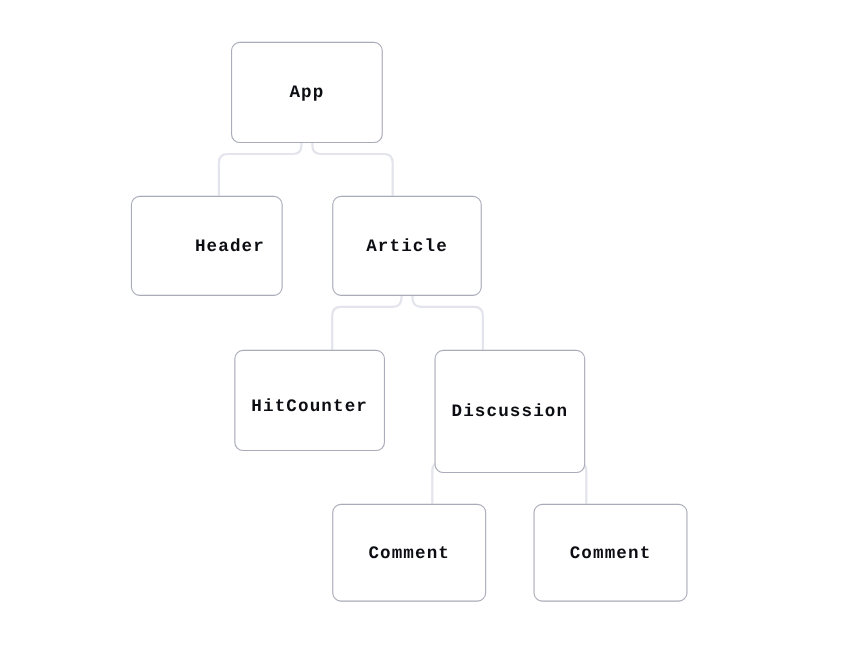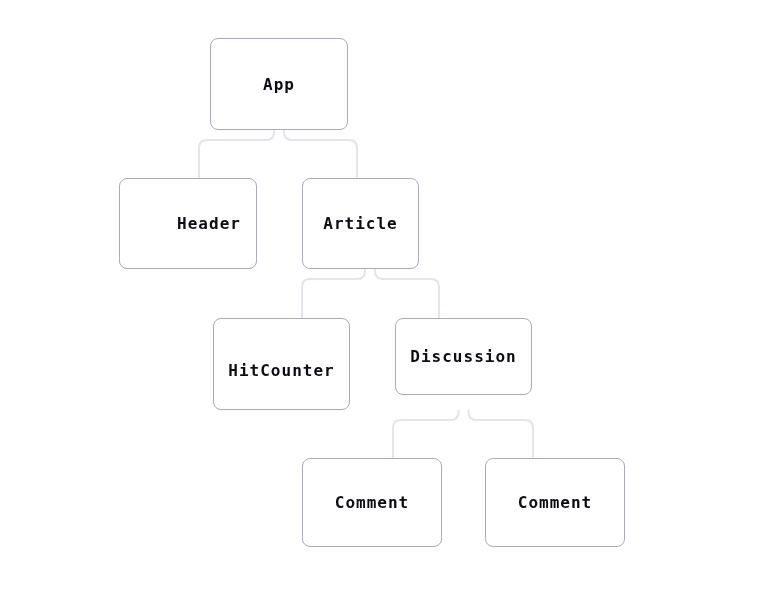--- a/index.html
+++ b/index.html
@@ -29,20 +29,21 @@
   }
   .tree-node {
     position: absolute;
     box-sizing: border-box;
     background: #ffffff;
     border: 1.5px solid #a9abb8;
     border-radius: 8px;
     display: flex;
     align-items: center;
     justify-content: center;
+    font-family: Liberation Mono, monospace;
   }
   .tree-node .node-label {
     font-weight: 700;
     font-size: 16px;
     letter-spacing: 1px;
     color: #0c0d12;
     white-space: nowrap;
   }
 </style>
 </head>
@@ -57,27 +58,27 @@
       <path d="M 458.5,410 v 2 q 0,8 -8,8 H 401 q -8,0 -8,8 V 458" stroke="#e3e4ec"></path>
       <path d="M 468.5,410 v 2 q 0,8 8,8 H 525 q 8,0 8,8 V 458" stroke="#e3e4ec"></path>
     </svg>
   <div id="nodes-layer">
       <div class="tree-node" style="left: 210px; top: 38px; width: 138px; height: 92px; border-color: rgb(169, 171, 184); background: rgb(255, 255, 255);">
         <span class="node-label" style="color: rgb(12, 13, 18);">App</span>
       </div>
       <div class="tree-node" style="left: 119px; top: 178px; width: 138px; height: 91px; border-color: rgb(169, 171, 184); background: rgb(255, 255, 255); padding-left: 42px;">
         <span class="node-label" style="color: rgb(12, 13, 18);">Header</span>
       </div>
-      <div class="tree-node" style="left: 302px; top: 178px; width: 117px; height: 91px; border-color: rgb(169, 171, 184); background: rgb(255, 255, 255);">
+      <div class="tree-node" style="left: 302px; top: 178px; width: 136px; height: 91px; border-color: rgb(169, 171, 184); background: rgb(255, 255, 255);">
         <span class="node-label" style="color: rgb(12, 13, 18);">Article</span>
       </div>
       <div class="tree-node" style="left: 213px; top: 318px; width: 137px; height: 92px; border-color: rgb(169, 171, 184); background: rgb(255, 255, 255);">
         <span class="node-label" style="color: rgb(12, 13, 18); margin-top: 12px;">HitCounter</span>
       </div>
-      <div class="tree-node" style="left: 395px; top: 318px; width: 137px; height: 77px; border-color: rgb(169, 171, 184); background: rgb(255, 255, 255);">
+      <div class="tree-node" style="left: 395px; top: 318px; width: 137px; height: 112px; border-color: rgb(169, 171, 184); background: rgb(255, 255, 255);">
         <span class="node-label" style="color: rgb(12, 13, 18);">Discussion</span>
       </div>
       <div class="tree-node" style="left: 302px; top: 458px; width: 140px; height: 89px; border-color: rgb(169, 171, 184); background: rgb(255, 255, 255);">
         <span class="node-label" style="color: rgb(12, 13, 18);">Comment</span>
       </div>
       <div class="tree-node" style="left: 485px; top: 458px; width: 140px; height: 89px; border-color: rgb(169, 171, 184); background: rgb(255, 255, 255);">
         <span class="node-label" style="color: rgb(12, 13, 18);">Comment</span>
       </div>
     </div>
 </div>

